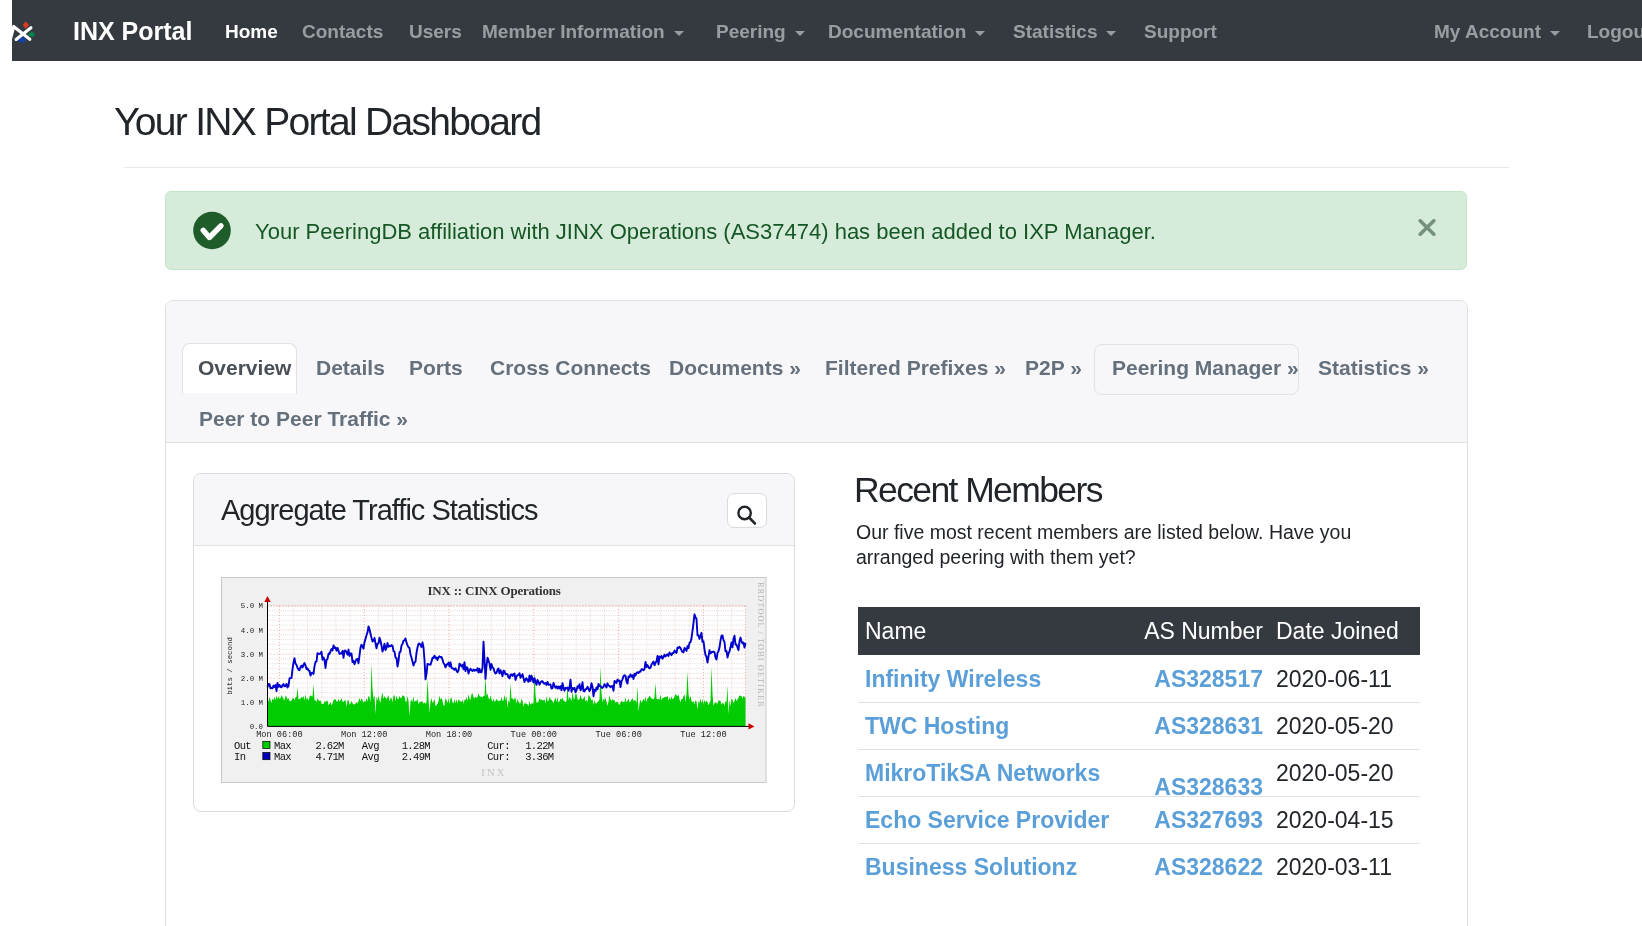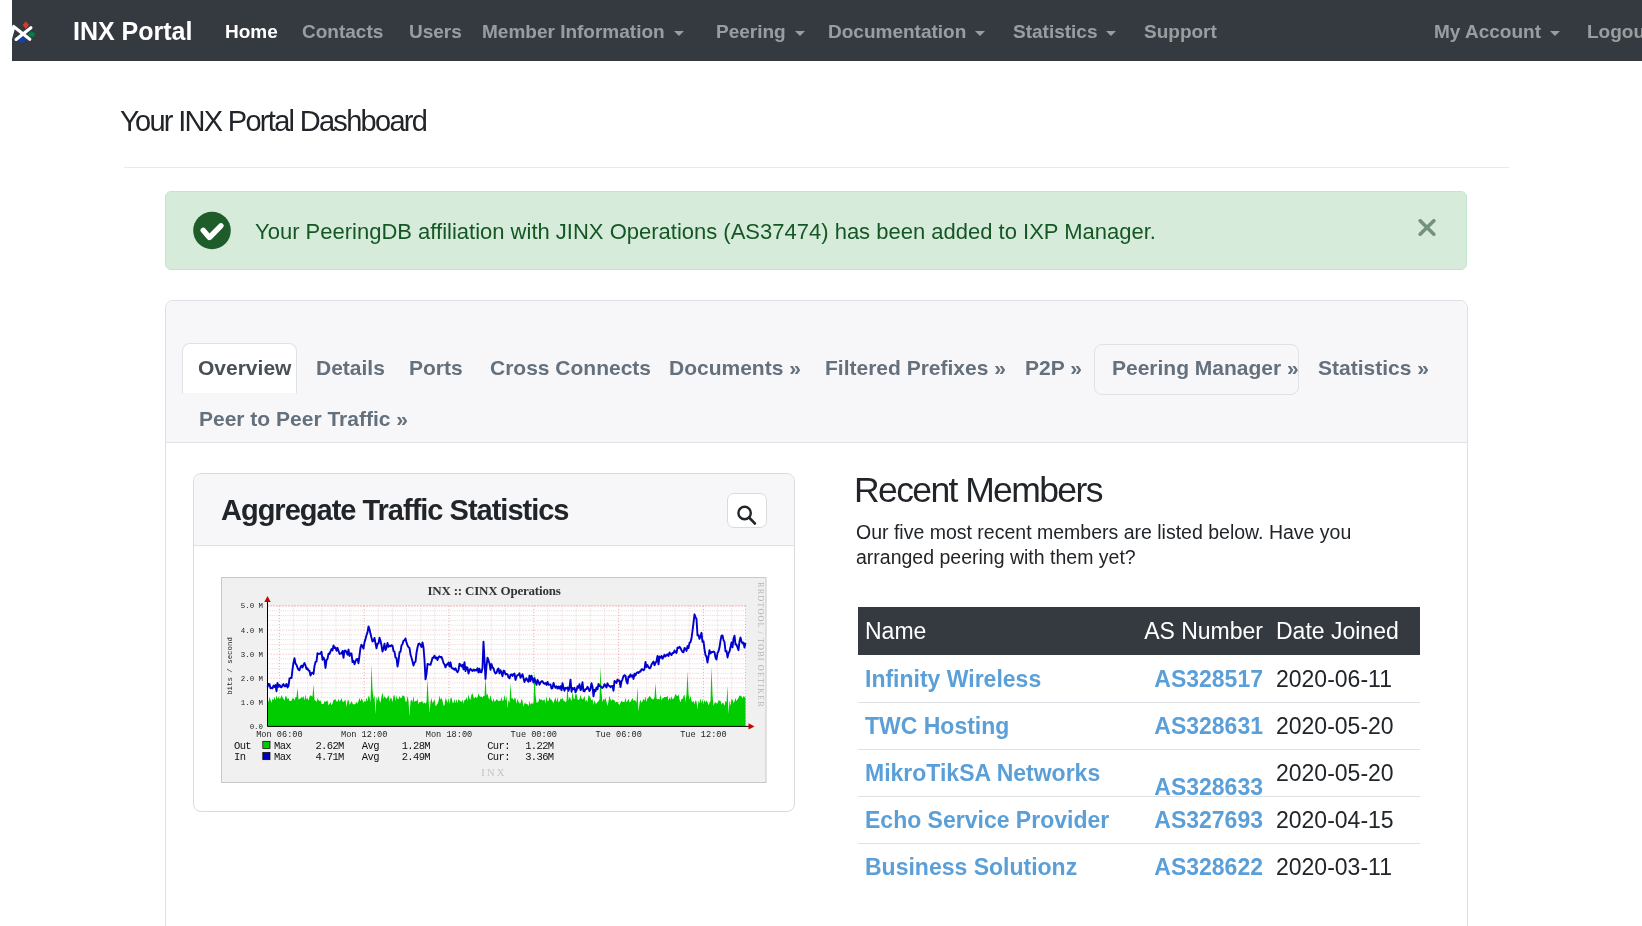--- a/index.html
+++ b/index.html
@@ -11,21 +11,21 @@
 #navbar { position:absolute; left:12px; top:0; width:1642px; height:61px; background:#343a40; }
 .navitem { position:absolute; font-weight:bold; font-size:19px; color:rgba(255,255,255,.5);
   top:22px; line-height:19px; white-space:nowrap; }
 .navitem.active { color:#fff; }
 #brand { position:absolute; left:61px; top:18px; font-size:25px; font-weight:bold; color:#fff; line-height:26px; }
 .caret { display:inline-block; width:0; height:0; border-left:5px solid transparent;
   border-right:5px solid transparent; border-top:5px solid rgba(255,255,255,.5);
   margin-left:9px; vertical-align:2px; }
 
 
-#pagetitle { position:absolute; left:120px; top:102px; font-size:29px; font-weight:400;
+#pagetitle { position:absolute; left:114px; top:102px; font-size:39px; font-weight:400;
   color:#212529; line-height:39px; letter-spacing:-1.7px; }
 #titlehr { position:absolute; left:124px; top:167px; width:1385px; height:0;
   border-top:1px solid #e9e9ec; }
 
 
 #alert { position:absolute; left:165px; top:191px; width:1302px; height:79px;
   background:#d6ebda; border:1px solid #c3e6cb; border-radius:6px;padding-left:22px; }
 #alerttext { position:absolute; left:89px; top:24px; font-size:22px; color:#155724; line-height:31px; }
 
 
@@ -40,21 +40,21 @@
 #tab-active { position:absolute; left:16px; top:42px; width:115px; height:51px;
   background:#fff; border:1px solid #dee2e6; border-bottom-color:#f7f7f9; border-radius:8px 8px 0 0; }
 #tab-pm-box { position:absolute; left:928px; top:43px; width:205px; height:51px;
   border:1px solid #dee2e6; border-radius:8px; }
 
 
 #gcard { position:absolute; left:27px; top:172px; width:602px; height:339px;
   background:#fff; border:1px solid #d8dbdf; border-radius:8px; }
 #gcardhead { position:absolute; left:0; top:0; width:600px; height:72px;
   background:#f7f7f9; border-bottom:1px solid #e0e1e5; border-radius:8px 8px 0 0; }
-#gcardtitle { position:absolute; left:27px; top:19px; font-size:29px; color:#212529; line-height:34px; letter-spacing:-1px;font-weight:bold; }
+#gcardtitle { position:absolute; left:27px; top:19px; font-size:29px; color:#212529; line-height:34px; letter-spacing:-1px; }
 #zoombtn { position:absolute; right:27px; top:19px; width:40px; height:35px;
   background:#fff; border:1px solid #d8dbdf; border-radius:7px; }
 
 
 #rm-title { position:absolute; left:688px; top:172px; font-size:35.5px; font-weight:400;
   color:#212529; line-height:35.5px; letter-spacing:-1.6px; }
 #rm-para { position:absolute; left:690px; top:219px; width:575px; font-size:19.5px;
   color:#212529; line-height:24.5px; }
 #rm-table { position:absolute; left:692px; top:306px; width:562px; }
 #rm-thead { position:absolute; left:0; top:0; width:562px; height:48px; background:#343a40; }

